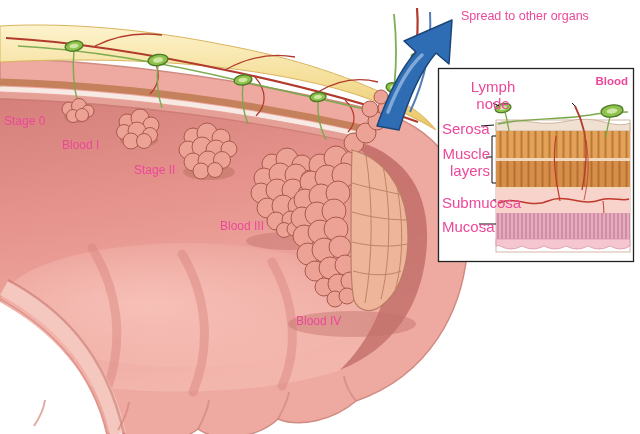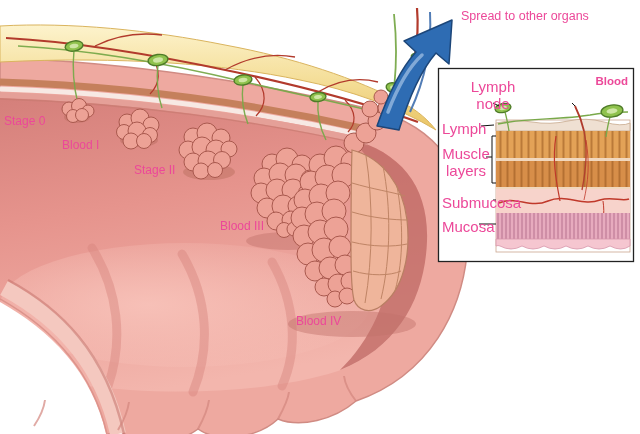--- a/index.html
+++ b/index.html
@@ -5,21 +5,21 @@
   *{box-sizing:border-box}
   html,body{margin:0;padding:0;background:#fff}
   body{font-family:"Liberation Sans",sans-serif}
   .scene{position:relative;width:640px;height:434px;background:#fff;overflow:hidden}
   .scene>svg{position:absolute;left:0;top:0}
   .lbl{position:absolute;color:#ec4899;font-size:12px;line-height:1.15;white-space:nowrap}
   .lbl.spread{font-size:12.5px}
   .lbl.small{font-size:15px}
   .lbl.bold{font-weight:bold;font-size:11.5px}
   .lbl.wrapc{white-space:normal;text-align:center;width:50px}
-  .lbl.wrapl{white-space:normal;text-align:center;width:48px}
+  .lbl.wrapl{white-space:normal;text-align:right;width:48px}
 </style>
 </head>
 <body>
 
 <div class="scene">
 
 <svg width="640" height="434" viewBox="0 0 640 434">
   <defs>
     <linearGradient id="fatG" x1="0" y1="0" x2="0" y2="1">
       <stop offset="0" stop-color="#fdf3cd"></stop>
@@ -281,18 +281,18 @@
 
 <div class="lbl spread" style="left:461px;top:9px">Spread to other organs</div>
 <div class="lbl" style="left:4px;top:115px">Stage 0</div>
 <div class="lbl" style="left:62px;top:139px">Blood I</div>
 <div class="lbl" style="left:134px;top:164px">Stage II</div>
 <div class="lbl" style="left:220px;top:220px">Blood III</div>
 <div class="lbl" style="left:296px;top:315px">Blood IV</div>
 
 <div class="lbl bold" style="right:12px;top:75px">Blood</div>
 <div class="lbl small wrapc" style="left:468px;top:78px">Lymph node</div>
-<div class="lbl small" style="left:442px;top:120px">Lymph</div>
+<div class="lbl small" style="left:442px;top:120px">Serosa</div>
 <div class="lbl small wrapl" style="left:442px;top:145px">Muscle layers</div>
 <div class="lbl small" style="left:442px;top:194px">Submucosa</div>
 <div class="lbl small" style="left:442px;top:218px">Mucosa</div>
 
 </div>
 
 </body></html>

